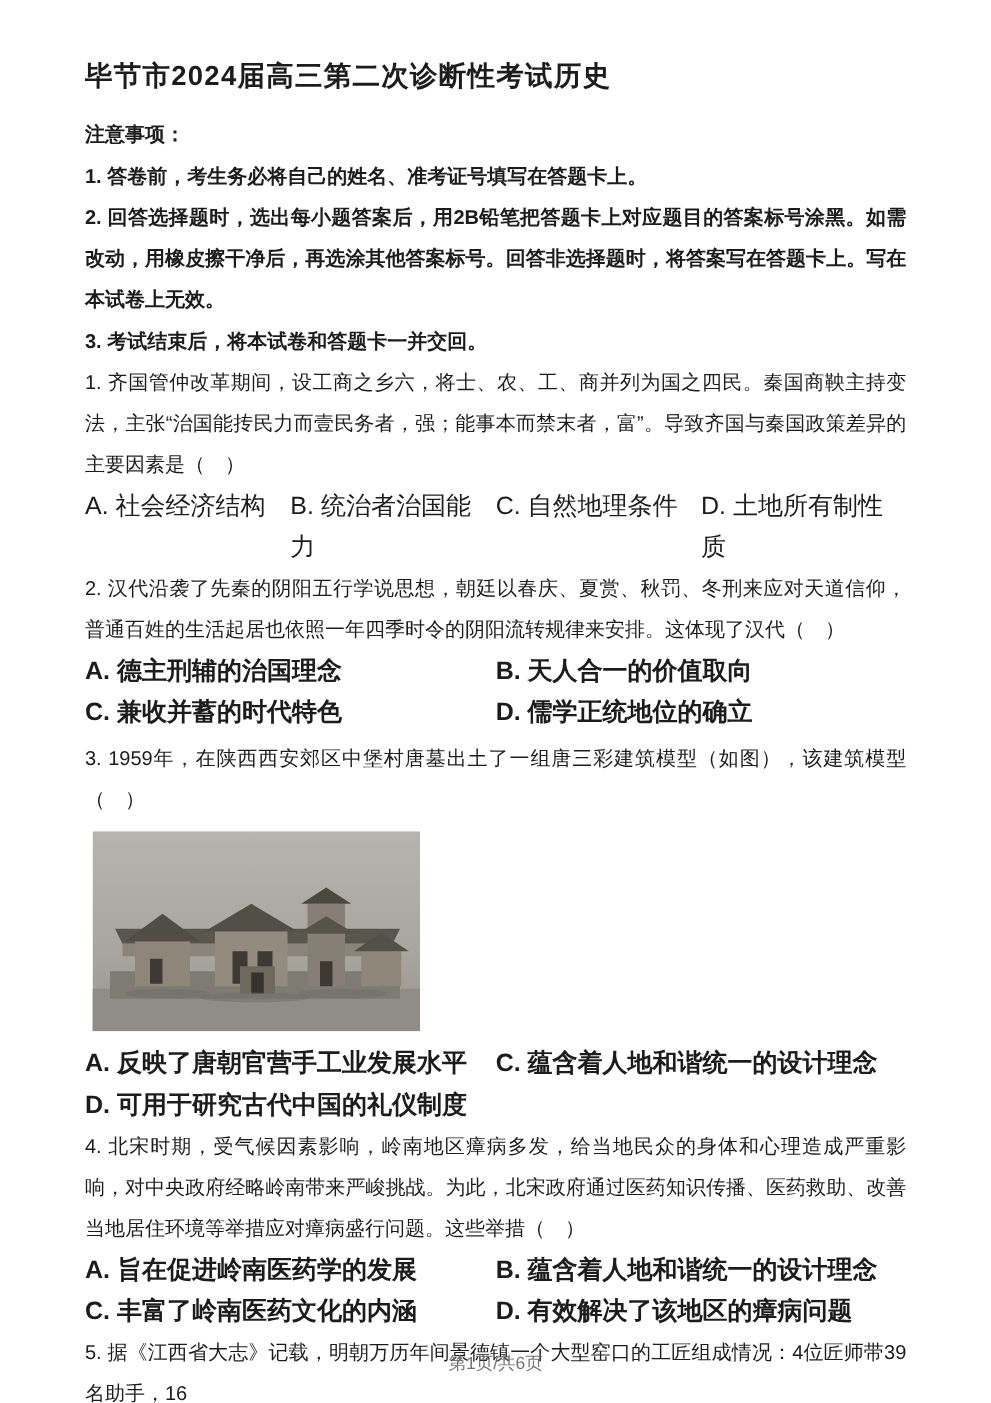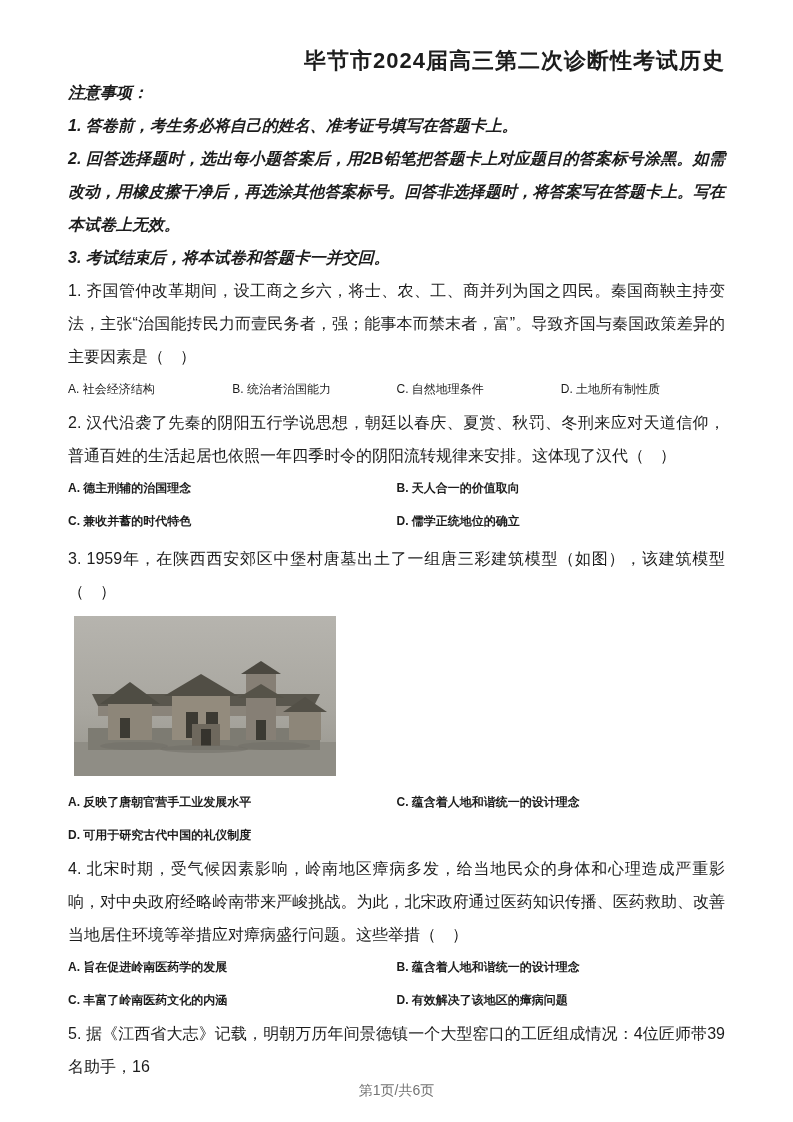--- a/index.html
+++ b/index.html
@@ -11,30 +11,31 @@
     position: relative;
     overflow: hidden;
   }
   .page {
     position: relative;
     width: 793px; height: 1122px;
     padding: 46px 68px 40px 68px;
     overflow: hidden;
   }
   .title {
-    text-align: right;
+    text-align: left;
     font-size: 22px;
     font-weight: 700;
     letter-spacing: 1px;
+    margin-bottom: 16px;
   }
   p, .line { font-size: 16px; line-height: 33px; text-align: justify; }
-  .bold { font-weight: 700; font-style: italic; }
+  .bold { font-weight: 700; }
   .question { margin-top: 0px; }
   .q3 { margin-top: 4px; }
-  .options { display: grid; font-size: 12px; line-height: 33px; }
+  .options { display: grid; font-size: 20px; line-height: 33px; }
   .cols-4 { grid-template-columns: 25% 25% 25% 25%; }
   .cols-2 { grid-template-columns: 50% 50%; font-weight: bold; }
   .q3-figure {
     width: 262px; height: 160px;
     margin: 8px 0 10px 6px;
     display: block;
   }
   .q3-figure svg { display: block; width: 262px; height: 160px; }
   .footer {
     position: absolute;

